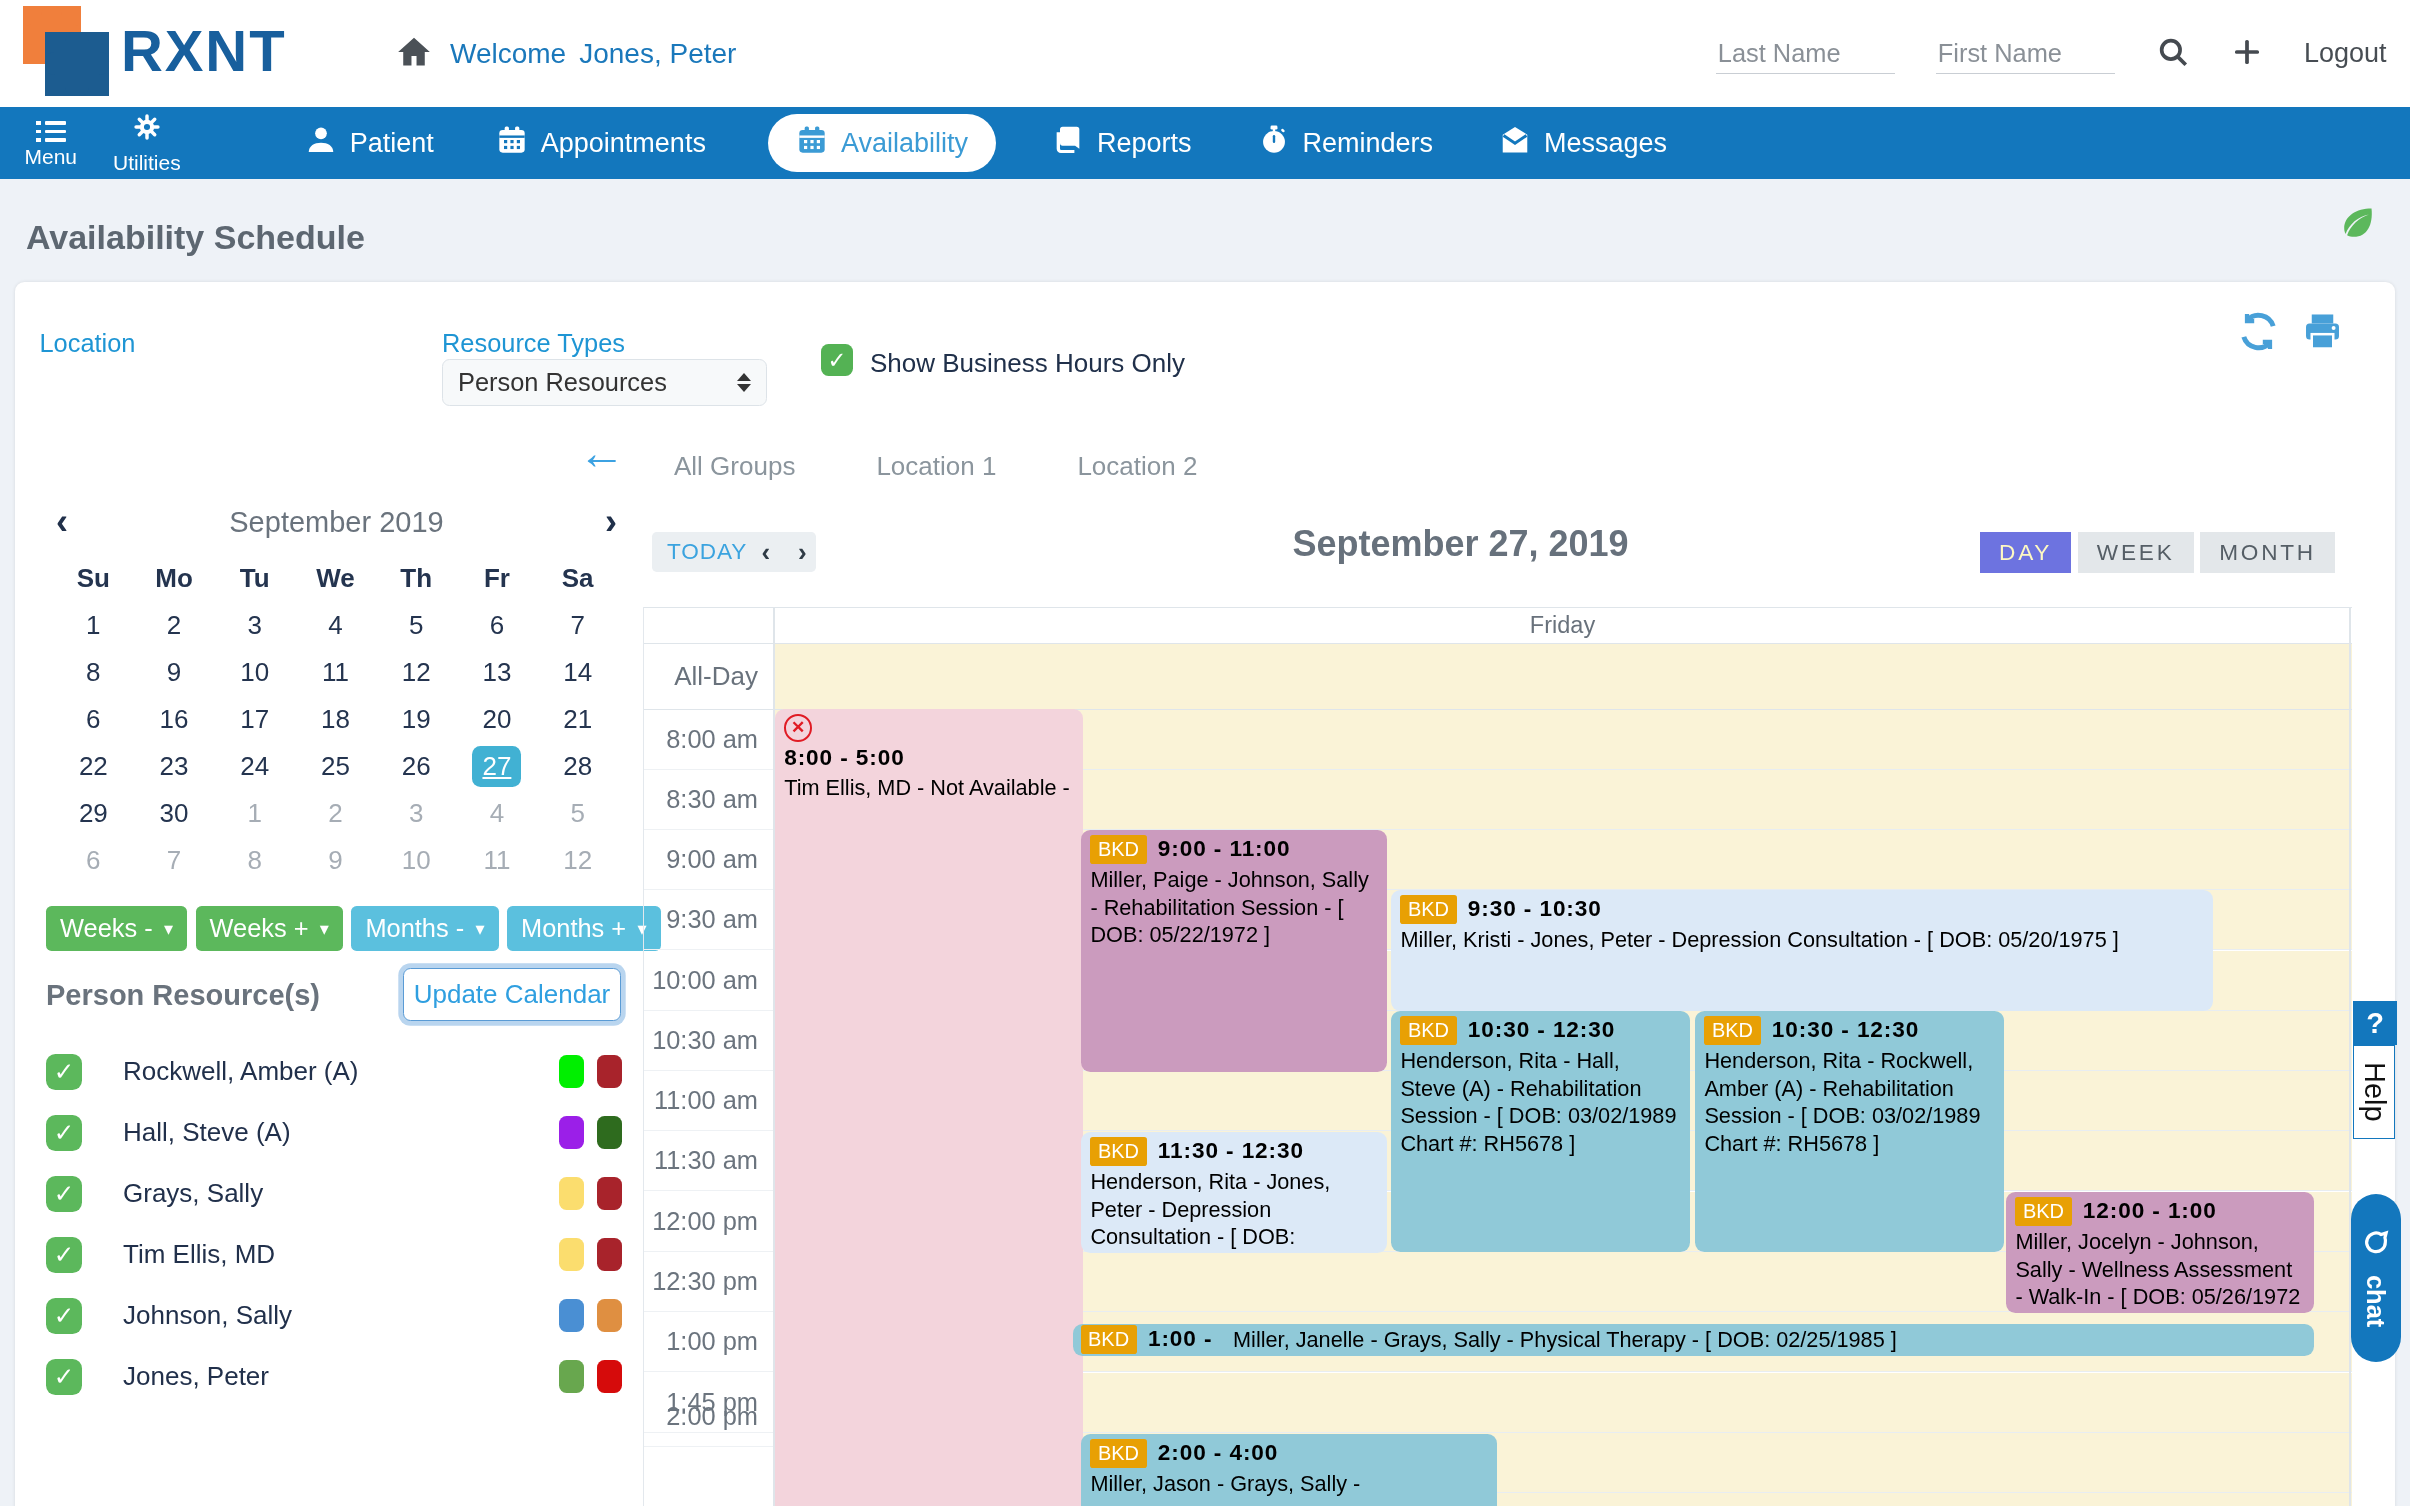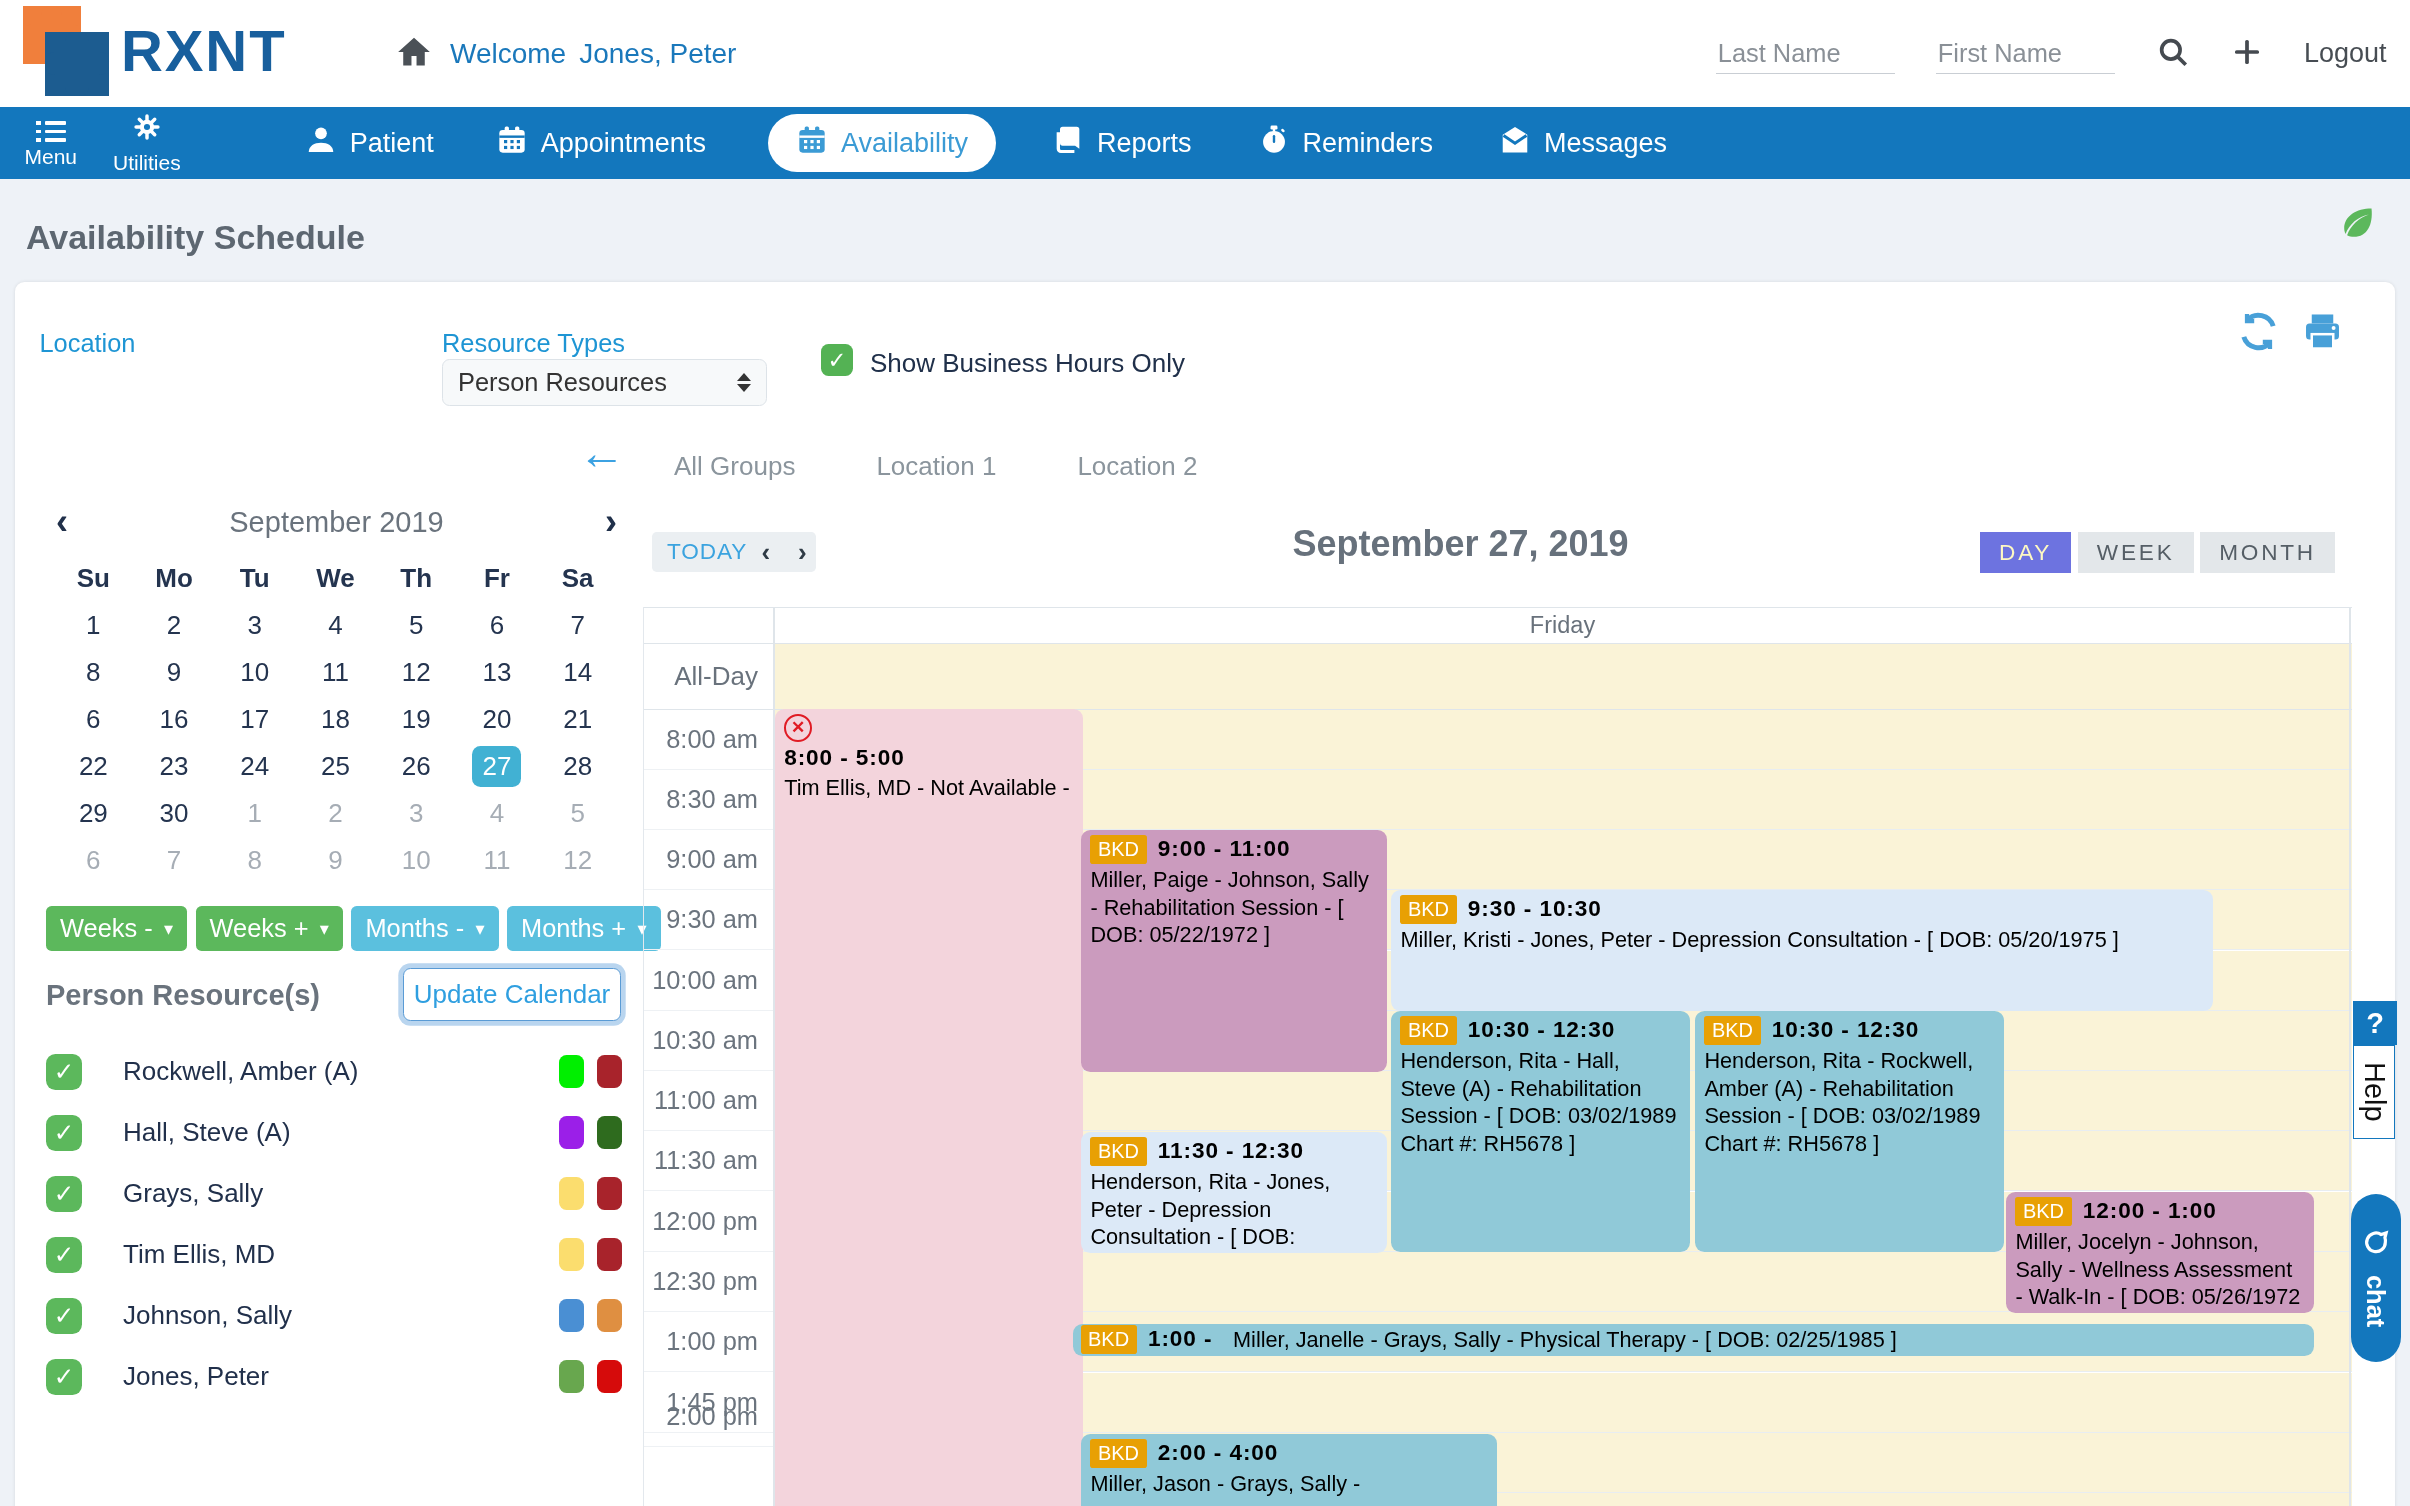--- a/index.html
+++ b/index.html
@@ -68,21 +68,21 @@
   .mc-title{font-size:29px;color:#6a737d;}
   .mc-arrow{font-size:36px;color:#20304a;font-weight:bold;cursor:pointer;line-height:1;}
   .mc-week{position:absolute;left:38px;top:281px;width:565px;display:grid;
            grid-template-columns:repeat(7,1fr);font-size:26px;font-weight:bold;color:#24344f;}
   .mc-week div{text-align:center;}
   .mc-days{position:absolute;left:38px;top:320px;width:565px;display:grid;
            grid-template-columns:repeat(7,1fr);grid-auto-rows:47px;font-size:26px;color:#24344f;}
   .mc-day{display:flex;align-items:center;justify-content:center;cursor:pointer;}
   .mc-day.muted{color:#a6adb5;}
   .mc-day span{min-width:49px;padding:4.7px 0;text-align:center;border-radius:8.5px;}
-  .mc-day.selected span{background:#41b1d3;color:#fff;}
+  .mc-day.selected span{background:#41b1d3;color:#fff;text-decoration:underline;}
 
   .range-btns{position:absolute;left:31px;top:624px;display:flex;gap:8.5px;}
   .rbtn{height:45px;border:none;border-radius:5.6px;color:#fff;font-size:25.4px;display:flex;
         align-items:center;gap:11.3px;padding:0 14px;cursor:pointer;font-family:inherit;}
   .rbtn.green{background:#5cb85c;}
   .rbtn.cyan{background:#5bc0de;}
   .caret{font-size:18px;}
 
   .res-heading{position:absolute;left:31px;top:697px;font-size:29px;color:#6a737d;font-weight:bold;}
   .update-btn{position:absolute;left:388px;top:686px;width:218px;height:53px;background:#fff;

